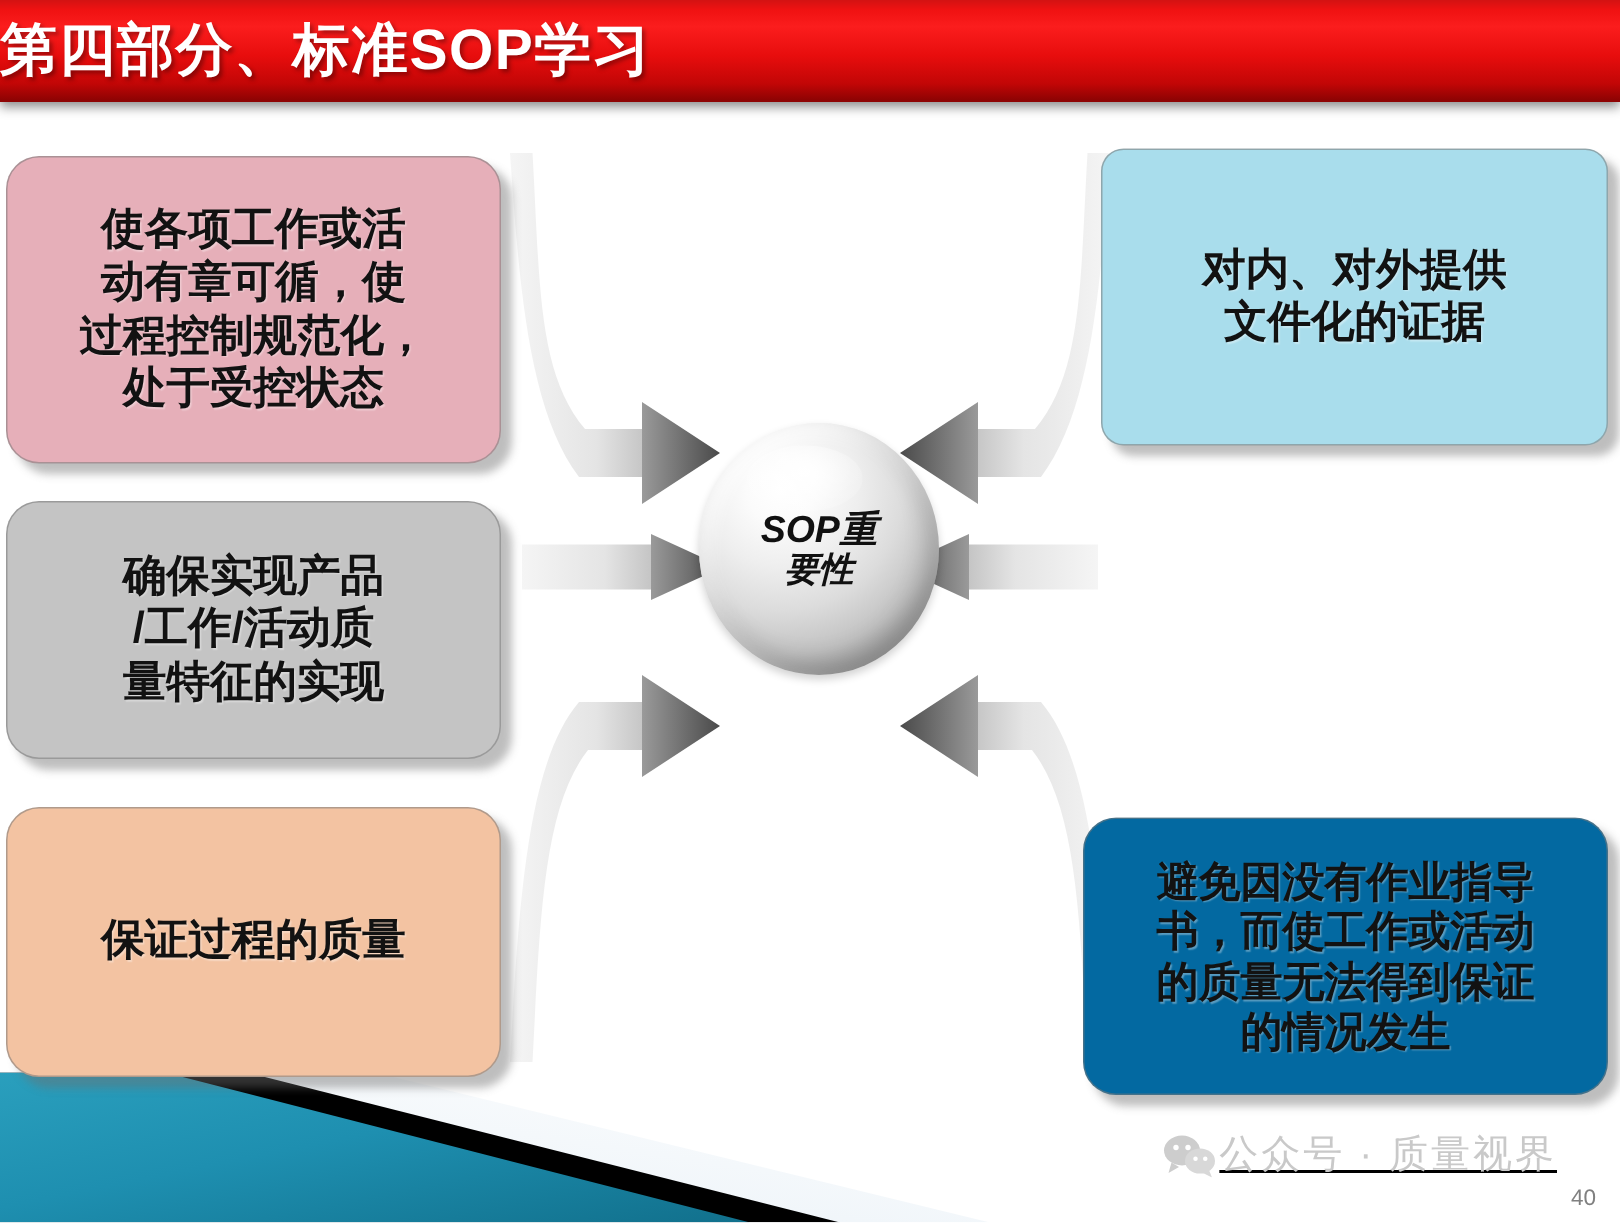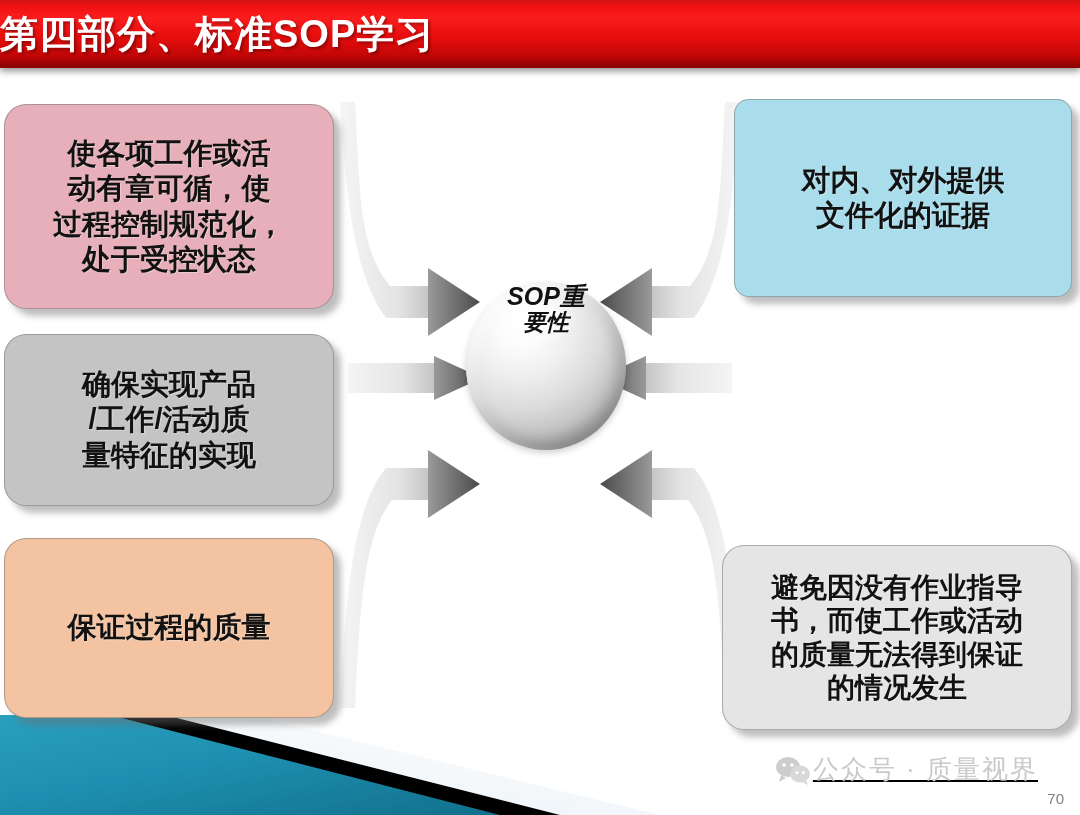--- a/index.html
+++ b/index.html
@@ -55,20 +55,21 @@
     background:
       radial-gradient(circle at 34% 26%,
         #ffffff 0%, #fbfbfb 14%, #eeeeee 32%,
         #dcdcdc 50%, #c2c2c2 68%, #9e9e9e 84%, #7d7d7d 100%);
     box-shadow: inset -6px -8px 16px rgba(0,0,0,0.22),
                 inset 5px 6px 12px rgba(255,255,255,0.85),
                 0 3px 6px rgba(0,0,0,0.18);
     display: flex;
     flex-direction: column;
     align-items: center;
+    justify-content: center;
     z-index: 5;
   }
   .sphere::after {
     content: "";
     position: absolute;
     left: 20%; top: 9%;
     width: 48%; height: 26%;
     border-radius: 50%;
     background: radial-gradient(ellipse at 50% 40%,
        rgba(255,255,255,0.95) 0%, rgba(255,255,255,0.25) 60%, rgba(255,255,255,0) 100%);
@@ -106,21 +107,21 @@
     text-align: center;
     white-space: pre-line;
     text-shadow: 1px 1px 1px rgba(255,255,255,0.35);
   }
 
   #box-1 { left: 4px;   top: 104px; width: 330px; height: 205px; background:#e6afb9; }
   #box-2 { left: 4px;   top: 334px; width: 330px; height: 172px; background:#c4c4c4; }
   #box-3 { left: 4px;   top: 538px; width: 330px; height: 180px; background:#f3c3a2; }
   #box-4 { left: 734px; top: 99px;  width: 338px; height: 198px; background:#a9ddec;border-radius:15px; }
   #box-5 { left: 734px; top: 320px; width: 338px; height: 212px; background:#7ba1d4; }
-  #box-6 { left: 722px; top: 545px; width: 350px; height: 185px; background:#e5e5e5; }
+  #box-6 { left: 722px; top: 545px; width: 350px; height: 185px; background:#0369a1; }
 
   #box-1 .info-text { font-size: 29px; }
   #box-2 .info-text { font-size: 29px; }
   #box-3 .info-text { font-size: 29px; }
   #box-4 .info-text { font-size: 29px; }
   #box-5 .info-text { font-size: 28px; }
   #box-6 .info-text { font-size: 28px; line-height: 1.18; }
 
   
   .deco-bottom {
@@ -260,15 +261,15 @@
       <circle cx="9" cy="10" r="1.8" fill="#ffffff"></circle>
       <circle cx="17" cy="10" r="1.8" fill="#ffffff"></circle>
       <ellipse cx="25" cy="19" rx="10" ry="8.4" fill="#d8d8d8"></ellipse>
       <polygon points="31,25 33,30 27,27" fill="#d8d8d8"></polygon>
       <circle cx="22" cy="17.5" r="1.5" fill="#ffffff"></circle>
       <circle cx="28.5" cy="17.5" r="1.5" fill="#ffffff"></circle>
     </svg>
     <div class="watermark-text">公众号 · 质量视界</div>
   </div>
 
-  <div class="page-number">70</div>
+  <div class="page-number">40</div>
 
 </div>
 
 </body></html>

